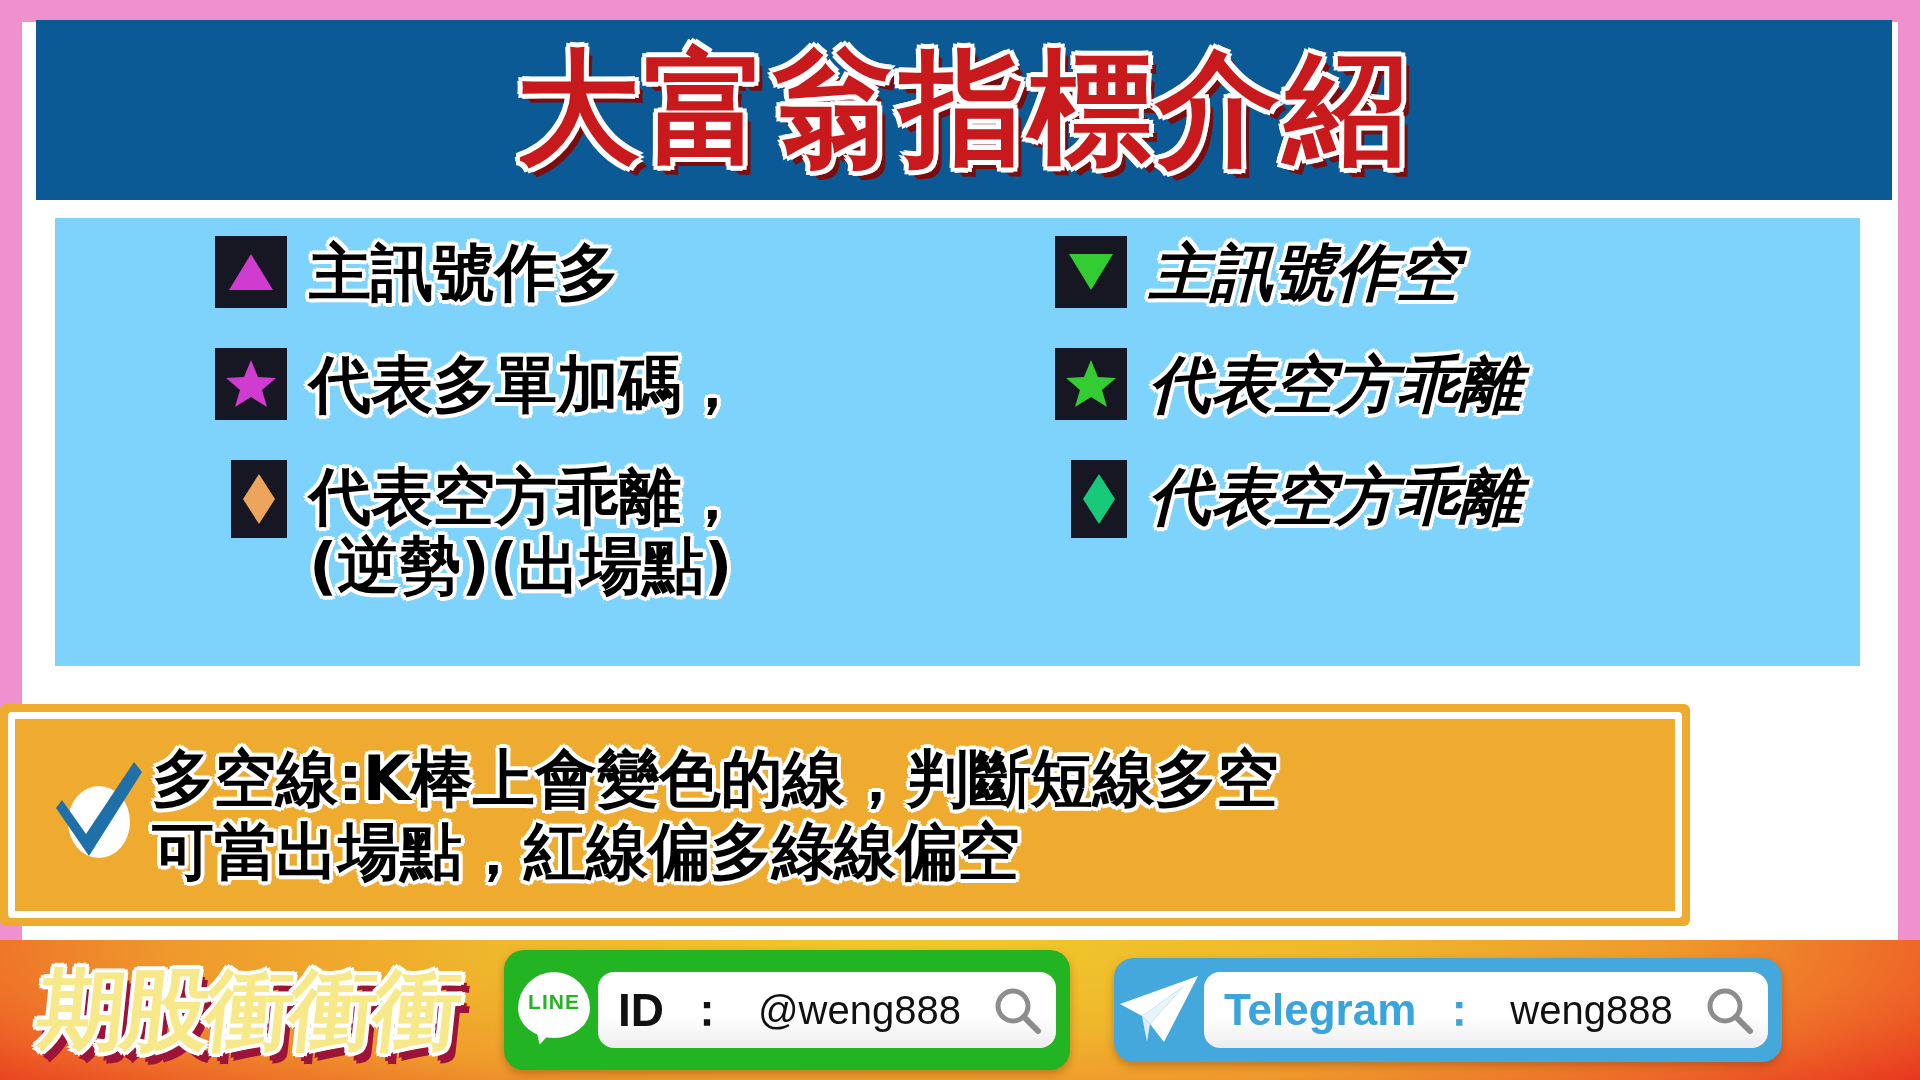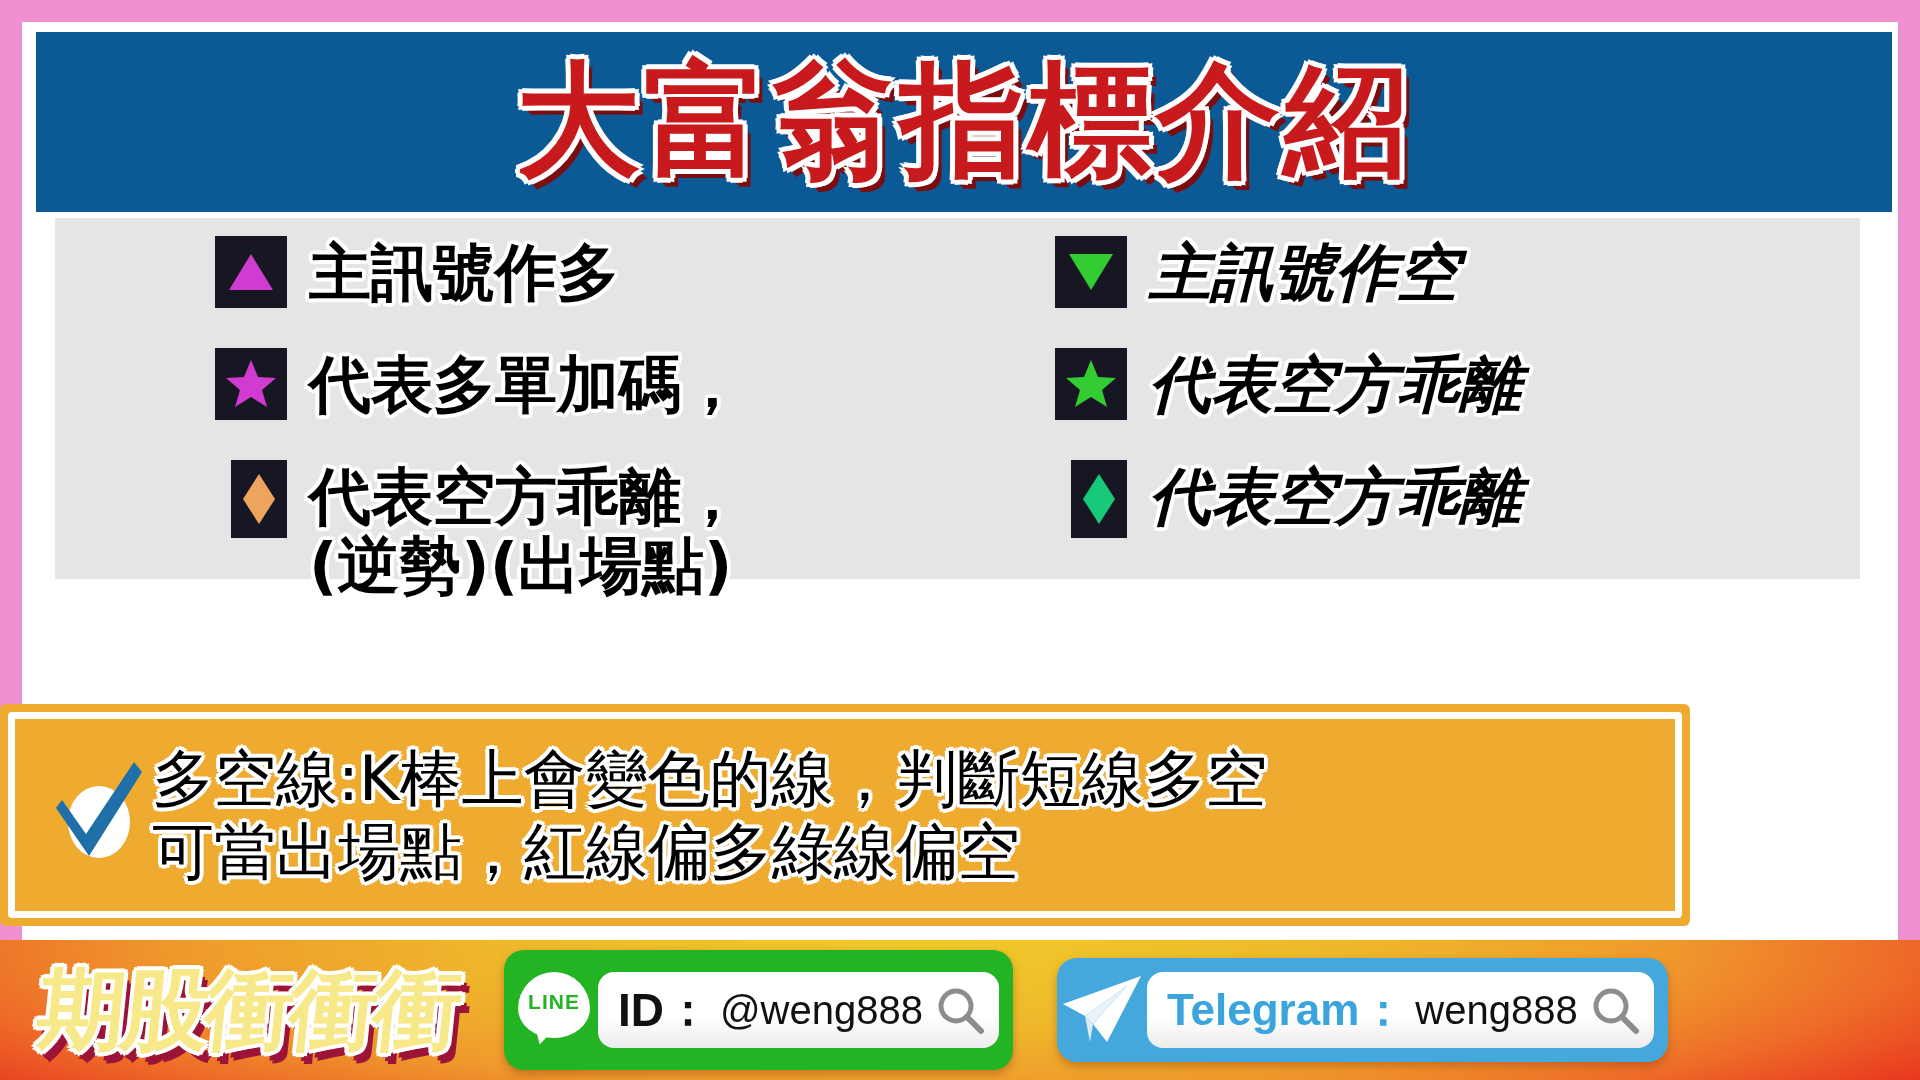--- a/index.html
+++ b/index.html
@@ -12,43 +12,43 @@
   }
   #page{position:relative;width:1920px;height:1080px;background:#ffffff;}
 
   
   .frame-pink-top{position:absolute;left:0;top:0;width:1920px;height:22px;background:#ef90cf;}
   .frame-pink-left{position:absolute;left:0;top:0;width:22px;height:940px;background:#ef90cf;}
   .frame-pink-right{position:absolute;left:1898px;top:0;width:22px;height:940px;background:#ef90cf;}
 
   
   .title-box{
-    position:absolute;left:36px;top:32px;width:1856px;height:180px;
+    position:absolute;left:36px;top:20px;width:1856px;height:180px;
     background:#0b5a96;
     display:flex;align-items:center;justify-content:center;
   }
   .title-text{
     font-family:"DejaVu Sans","Liberation Sans",sans-serif;
     font-weight:bold;
     font-size:124px;
     line-height:1;
     letter-spacing:4px;
     color:#c8191c;
     white-space:nowrap;
     text-shadow:
       -4px -4px 0 #ffffff, 4px -4px 0 #ffffff, -4px 4px 0 #ffffff, 4px 4px 0 #ffffff,
       0 -5px 0 #ffffff, 0 5px 0 #ffffff, -5px 0 0 #ffffff, 5px 0 0 #ffffff,
       6px 7px 0 #7c0d0f, 8px 9px 0 #7c0d0f;
     transform:translateY(-2px);
   }
 
   
   .legend-panel{
-    position:absolute;left:55px;top:218px;width:1805px;height:361px;
-    background:#e5e5e5;
+    position:absolute;left:55px;top:218px;width:1805px;height:448px;
+    background:#7dd3fc;
   }
   .legend-col{position:absolute;top:0;}
   .legend-col.left{left:160px;width:760px;}
   .legend-col.right{left:1000px;width:780px;font-style:italic;}
 
   .legend-row{display:flex;align-items:flex-start;margin-bottom:28px;margin-top:40px;}
   .legend-row.r1{margin-top:18px;}
   .icon-box{
     flex:0 0 auto;
     background:#171723;
@@ -81,21 +81,21 @@
   }
   .banner-content{
     position:absolute;left:0;top:0;right:0;bottom:0;
     display:flex;align-items:center;padding-left:56px;
   }
   .check-wrap{flex:0 0 auto;width:86px;height:110px;position:relative;margin-right:10px;margin-top:-8px;}
   .check-ellipse{position:absolute;left:12px;top:30px;width:62px;height:72px;background:#ffffff;border-radius:50%;}
   .check-mark{position:absolute;left:0;top:0;}
   .banner-text{
     font-family:"DejaVu Sans","Liberation Sans",sans-serif;
-    font-weight:normal;font-size:62px;line-height:1.18;color:#000000;
+    font-weight:bold;font-size:62px;line-height:1.18;color:#000000;
     white-space:pre-line;
     text-shadow:
       -3px -3px 0 #ffffff, 3px -3px 0 #ffffff, -3px 3px 0 #ffffff, 3px 3px 0 #ffffff,
       0 -4px 0 #ffffff, 0 4px 0 #ffffff, -4px 0 0 #ffffff, 4px 0 0 #ffffff;
   }
 
   
   .footer{
     position:absolute;left:0;top:940px;width:1920px;height:140px;
     background:
@@ -142,20 +142,21 @@
     position:absolute;left:0;top:20px;width:80px;text-align:center;
     font-family:"Liberation Sans","DejaVu Sans",sans-serif;font-weight:bold;
     font-size:21px;letter-spacing:1px;color:#22b422;
   }
   .tg-logo{flex:0 0 auto;width:88px;height:80px;position:relative;margin-right:2px;}
 
   .badge-field{
     background:linear-gradient(180deg,#ffffff 0%,#ffffff 60%,#ececec 100%);
     border-radius:16px;height:76px;display:flex;align-items:center;
     padding:0 14px 0 20px;
+    gap:19px;
   }
   .badge-field .lbl{
     font-family:"Liberation Sans","DejaVu Sans",sans-serif;
     font-weight:bold;font-size:46px;line-height:1;color:#111111;white-space:nowrap;
   }
   .badge-field .lbl.tgblue{color:#3aa4dc;font-size:44px;}
   .badge-field .val{
     font-family:"Liberation Sans","DejaVu Sans",sans-serif;
     font-weight:normal;font-size:40px;line-height:1;color:#111111;white-space:nowrap;margin-left:6px;
   }

